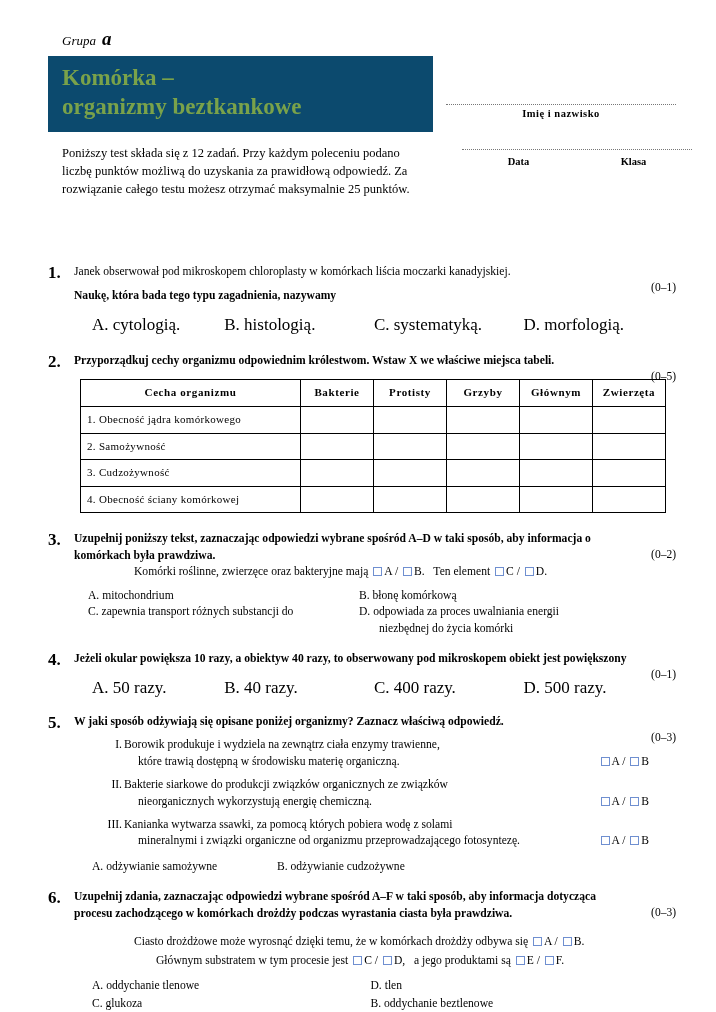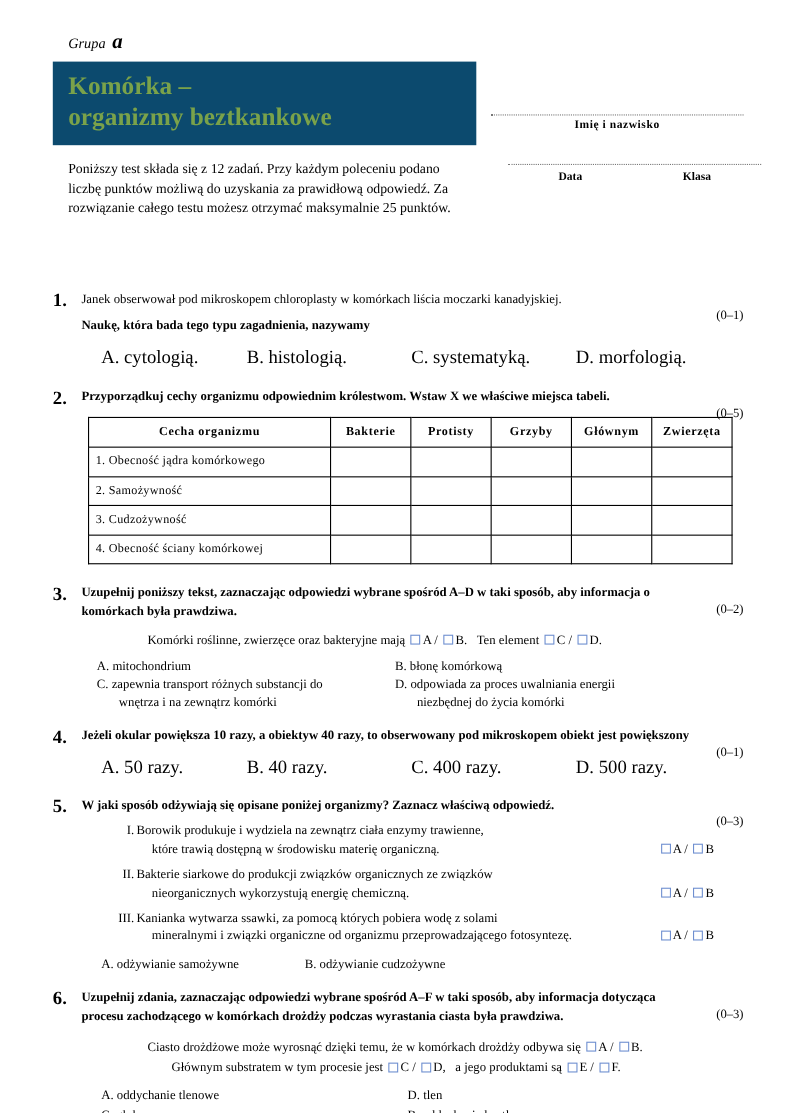--- a/index.html
+++ b/index.html
@@ -172,21 +172,21 @@
   .roman .ab {
     position: absolute;
     right: 0; bottom: 0;
     white-space: nowrap;
   }
   .roman .l2 { padding-left: 14px; }
 
   .q5opts { margin-top: 9px; display: flex; padding-left: 18px; }
   .q5opts .o1 { width: 185px; }
 
-  .fill { margin-top: 10px; padding-left: 60px; width: 575px; position: relative; }
+  .fill { padding-left: 60px; width: 575px; position: relative; }
 
   .q6grid { display:flex; margin-top: 8px; width: 575px; padding-left: 18px;}
   .q6grid .c { width: 50%; line-height: 1.5; }
 </style>
 </head>
 <body>
 
 <div class="page">
 
   <div class="grupa-line">
@@ -287,21 +287,20 @@
       <span class="cb"></span><span>A /</span>
       <span class="cb"></span><span>B.</span>
       &nbsp;&nbsp;<span>Ten element</span>
       <span class="cb"></span><span>C /</span>
       <span class="cb"></span><span>D.</span>
     </div>
     <div class="two-col">
       <div class="col">
         <div style="padding-left:14px;">A. mitochondrium</div>
         <div style="padding-left:14px;">C. zapewnia transport różnych substancji do</div>
-        <div style="padding-left:34px;">wnętrza i na zewnątrz komórki</div>
       </div>
       <div class="col">
         <div>B. błonę komórkową</div>
         <div>D. odpowiada za proces uwalniania energii</div>
         <div style="padding-left:20px;">niezbędnej do życia komórki</div>
       </div>
     </div>
   </div>
 
   <div class="q" style="margin-top:14px;">

